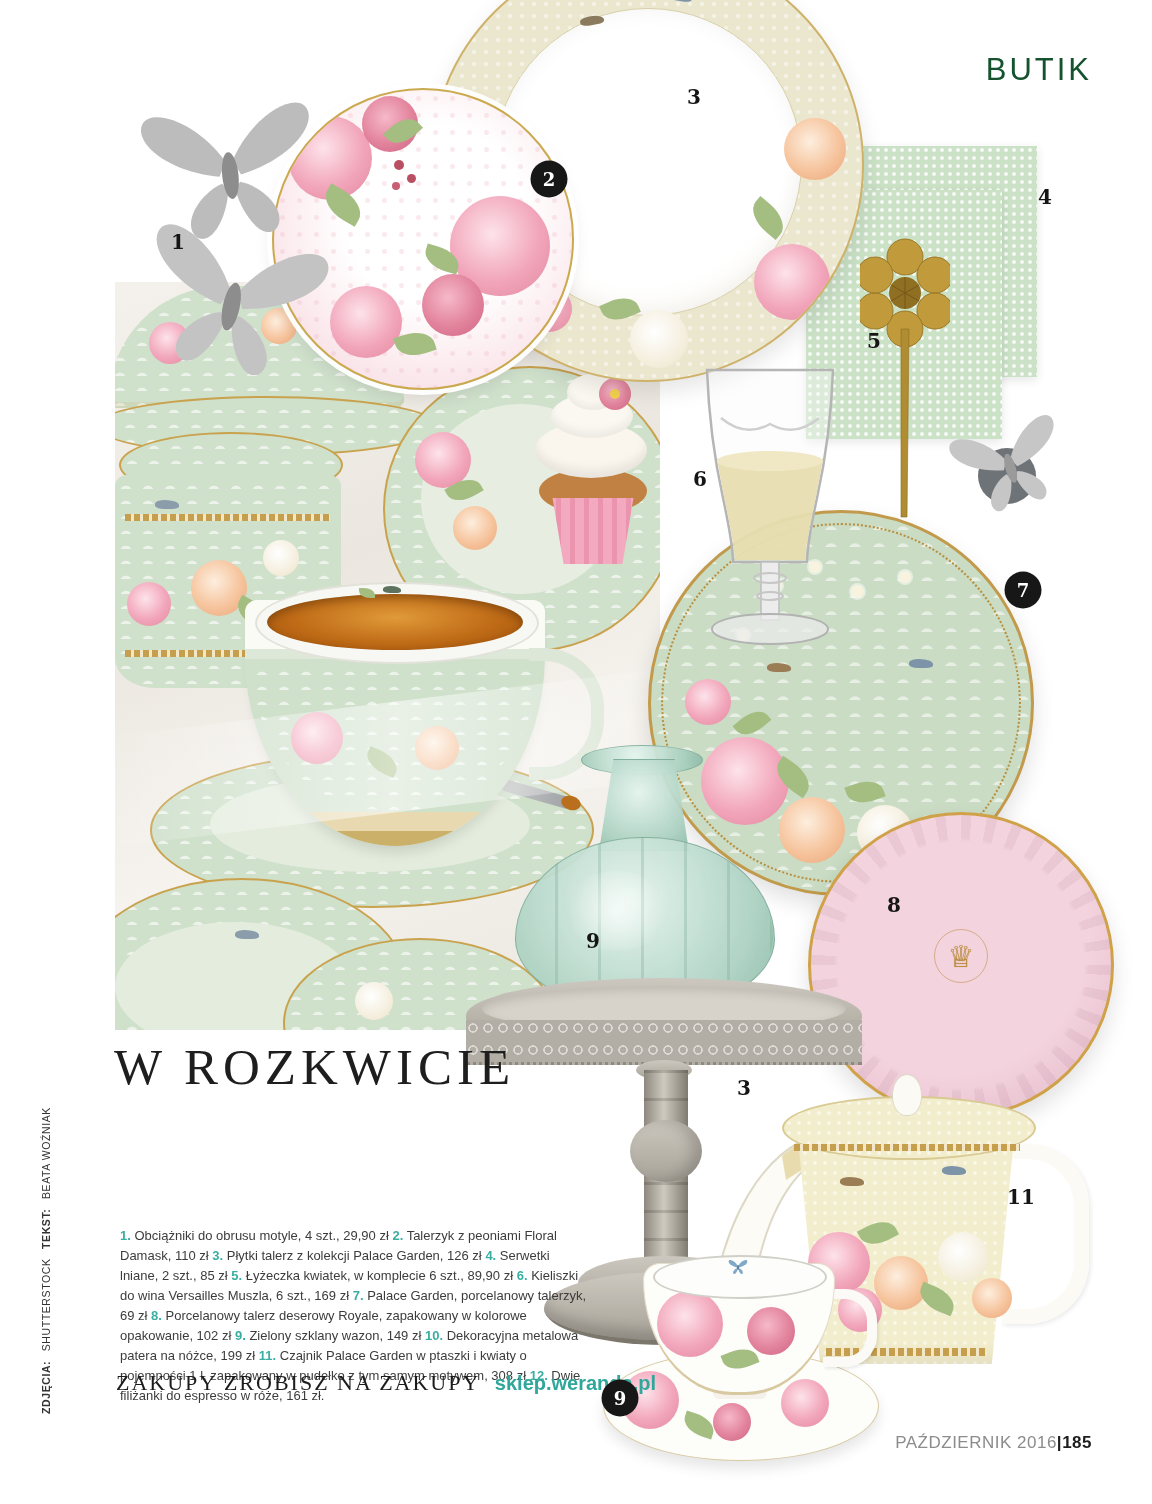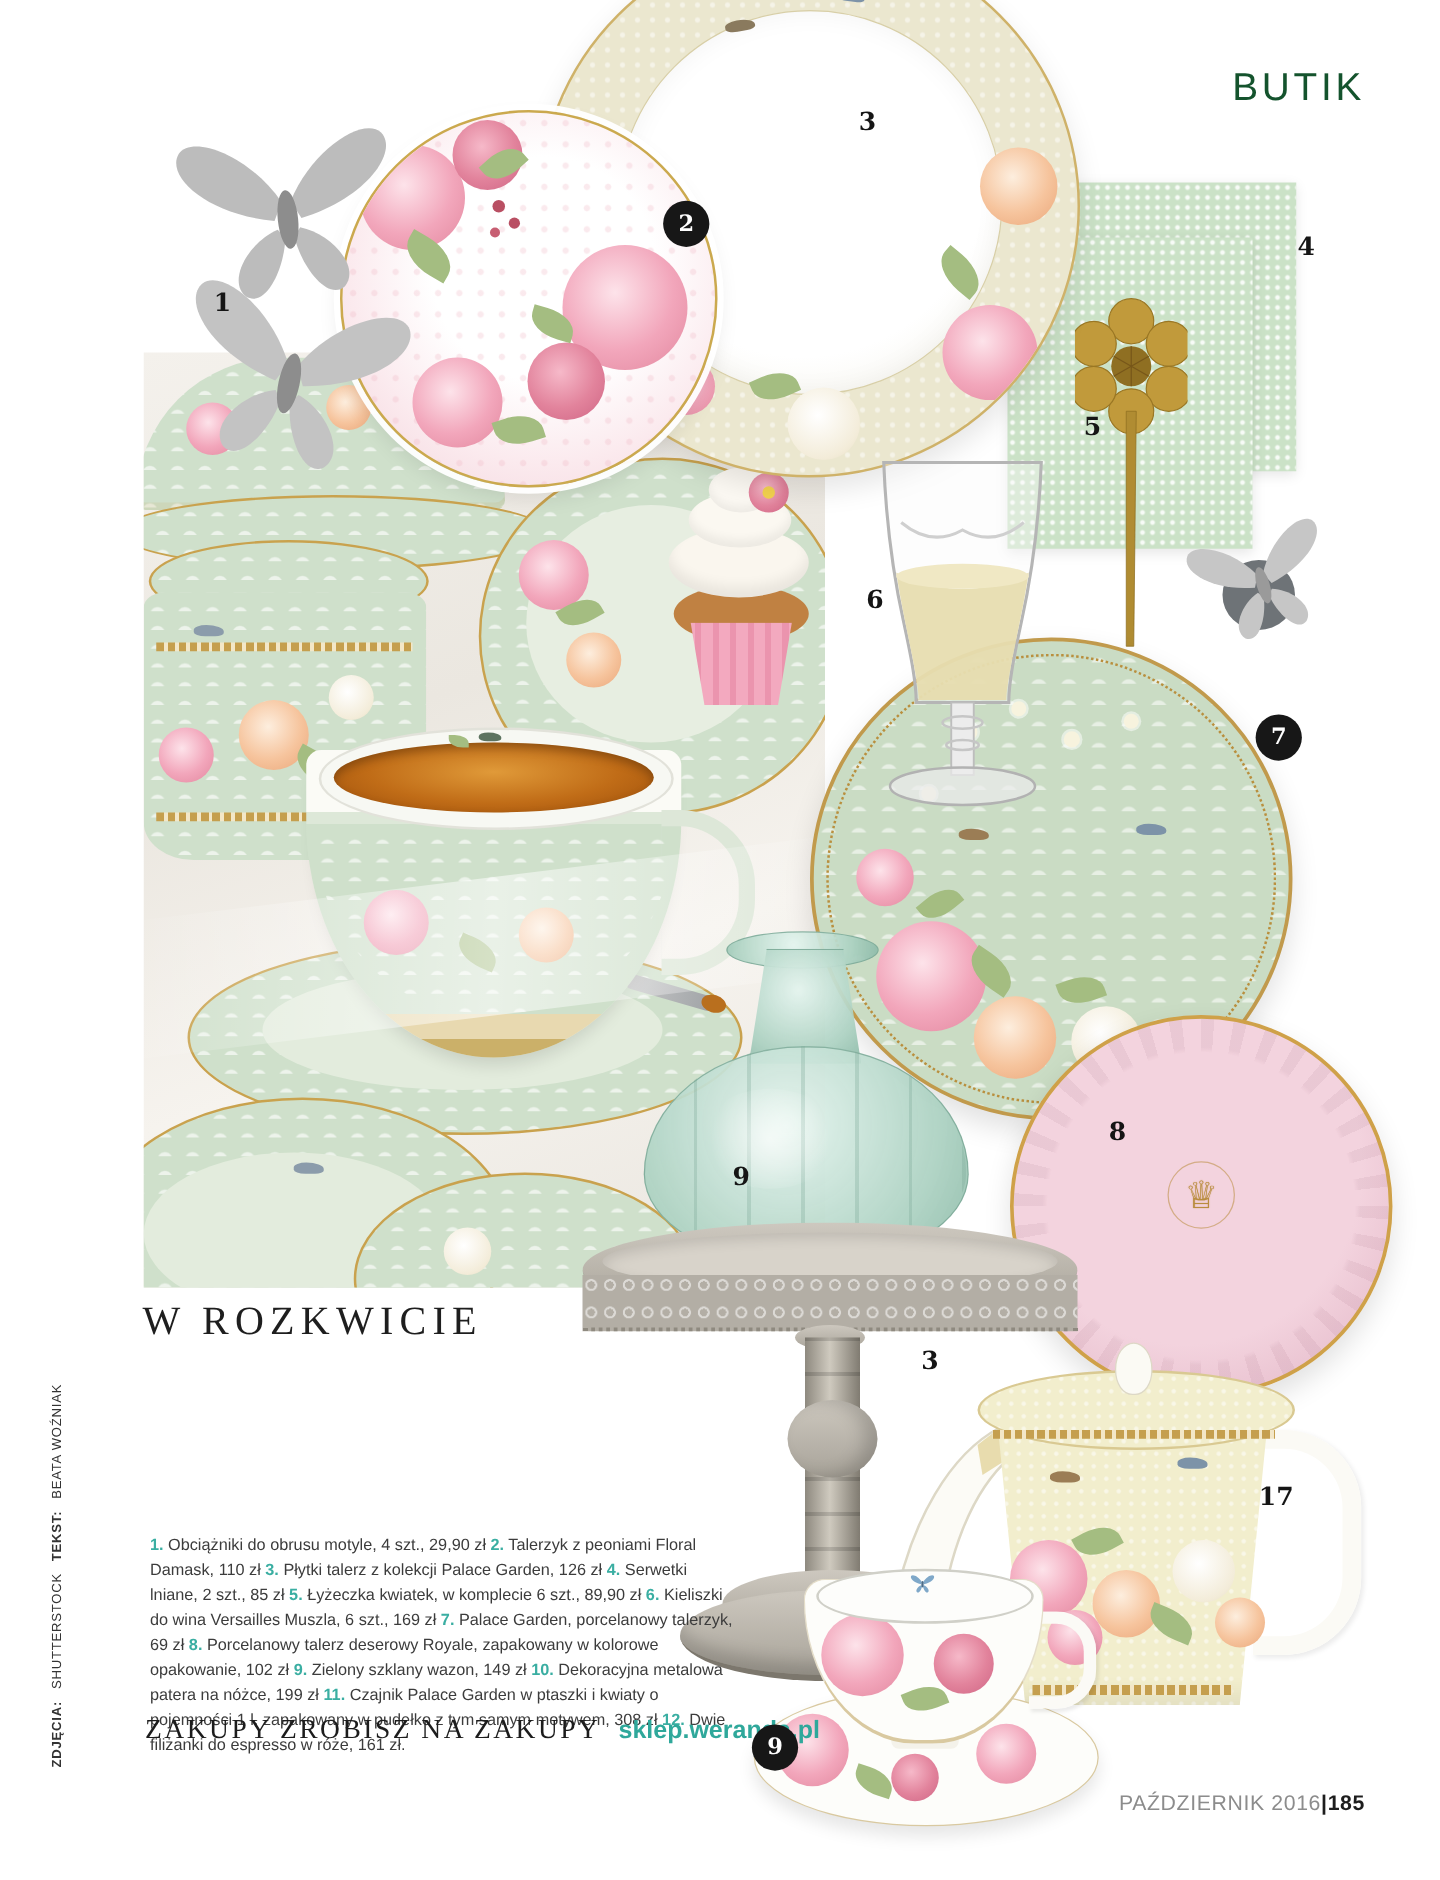--- a/index.html
+++ b/index.html
@@ -13,21 +13,21 @@
            transform-origin:left top;white-space:nowrap;font-size:10.5px;
            letter-spacing:.6px;color:#333;z-index:15;}
   .credits b{font-weight:bold;}
   .credits span{margin-right:6px;}
   .pagefoot{position:absolute;top:1433px;right:60px;font-size:17px;color:#8c8c8c;
             letter-spacing:.5px;z-index:15;}
   .pagefoot .sep,.pagefoot .pg{color:#1d1d1d;font-weight:bold;}
 
   
   .title{position:absolute;left:114px;top:1038px;margin:0;font-family:"Liberation Serif",serif;
-         font-weight:normal;font-size:32px;letter-spacing:5px;color:#1e1e1e;z-index:15;}
+         font-weight:normal;font-size:51px;letter-spacing:5px;color:#1e1e1e;z-index:15;}
   .intro{position:absolute;left:116px;top:1112px;width:530px;margin:0;
          font-family:"Liberation Serif",serif;font-size:24px;line-height:37px;color:#212121;z-index:15;}
   .plist{position:absolute;left:116px;top:1222px;width:468px;margin:4px;font-size:13px;
          line-height:20px;color:#3c3c3c;z-index:15;}
   .plist .pnum{color:#3aaea2;font-weight:bold;}
   .shopline{position:absolute;left:116px;top:1370px;z-index:15;white-space:nowrap;}
   .shopline .pre{font-family:"Liberation Serif",serif;font-size:22px;letter-spacing:2px;color:#1c1c1c;}
   .shopline .url{font-size:20px;font-weight:bold;color:#2fa89b;margin-left:10px;text-decoration:none;}
 
   
@@ -389,16 +389,16 @@
   <div class="callout plain" style="left:178px;top:242px;">1</div>
   <div class="callout circle" style="left:549px;top:179px;">2</div>
   <div class="callout plain" style="left:694px;top:97px;">3</div>
   <div class="callout plain" style="left:1045px;top:197px;">4</div>
   <div class="callout plain" style="left:874px;top:341px;">5</div>
   <div class="callout plain" style="left:700px;top:479px;">6</div>
   <div class="callout circle" style="left:1023px;top:590px;">7</div>
   <div class="callout plain" style="left:894px;top:905px;">8</div>
   <div class="callout plain" style="left:593px;top:941px;">9</div>
   <div class="callout plain" style="left:744px;top:1088px;">3</div>
-  <div class="callout plain" style="left:1021px;top:1197px;">17</div>
+  <div class="callout plain" style="left:1021px;top:1197px;">11</div>
   <div class="callout circle" style="left:620px;top:1398px;">9</div>
 
 </div>
 
 </body></html>

